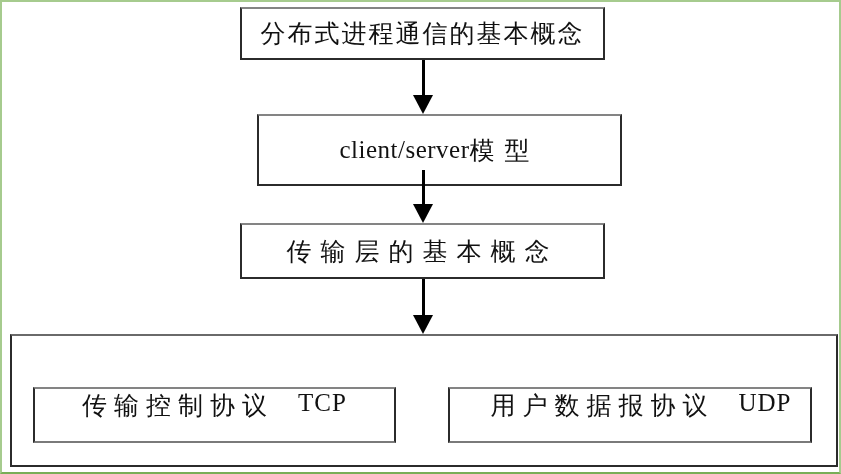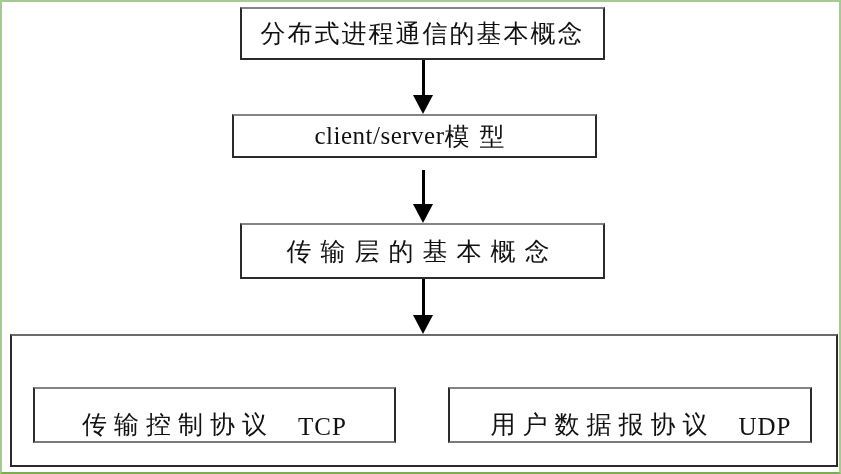--- a/index.html
+++ b/index.html
@@ -25,21 +25,21 @@
     border: 2px solid var(--box-border, #2b2b2b);
     border-top-color: var(--box-border-top, #848484);
     background: #ffffff;
     display: flex;
     align-items: center;
     justify-content: center;
     font-size: 25px;
     white-space: nowrap;
   }
   .node-1 { left: 238px; top: 5px;   width: 365px; height: 53px; font-family: Liberation Serif, serif; }
-  .node-2 { left: 230px; top: 112px; width: 365px; height: 44px; }
+  .node-2 { left: 255px; top: 112px; width: 365px; height: 72px; }
   .node-3 { left: 238px; top: 221px; width: 365px; height: 56px; }
 
   .sp2  { letter-spacing: 2px; }
   .sp9  { letter-spacing: 9px; }
   .sp10 { letter-spacing: 10px; }
   .latin { letter-spacing: 0.5px; }
   .en-tail { margin-left: 24px; letter-spacing: 1px; }
 
   .arrow {
     position: absolute;
@@ -92,21 +92,21 @@
   .sub-node {
     position: absolute;
     top: 51px;
     height: 56px;
     box-sizing: border-box;
     border: 2px solid var(--box-border, #2b2b2b);
     border-top-color: var(--box-border-top, #848484);
     border-bottom-color: #7a7a7a;
     background: #ffffff;
     display: flex;
-    align-items: flex-end;
+    align-items: flex-start;
     justify-content: center;
     font-size: 25px;
     white-space: nowrap;
   }
   .sub-node .zh { letter-spacing: 7px; }
   .tcp-node { left: 21px;  width: 363px; }
   .udp-node { left: 436px; width: 364px; padding-left: 22px; }
 </style>
 </head>
 <body>

